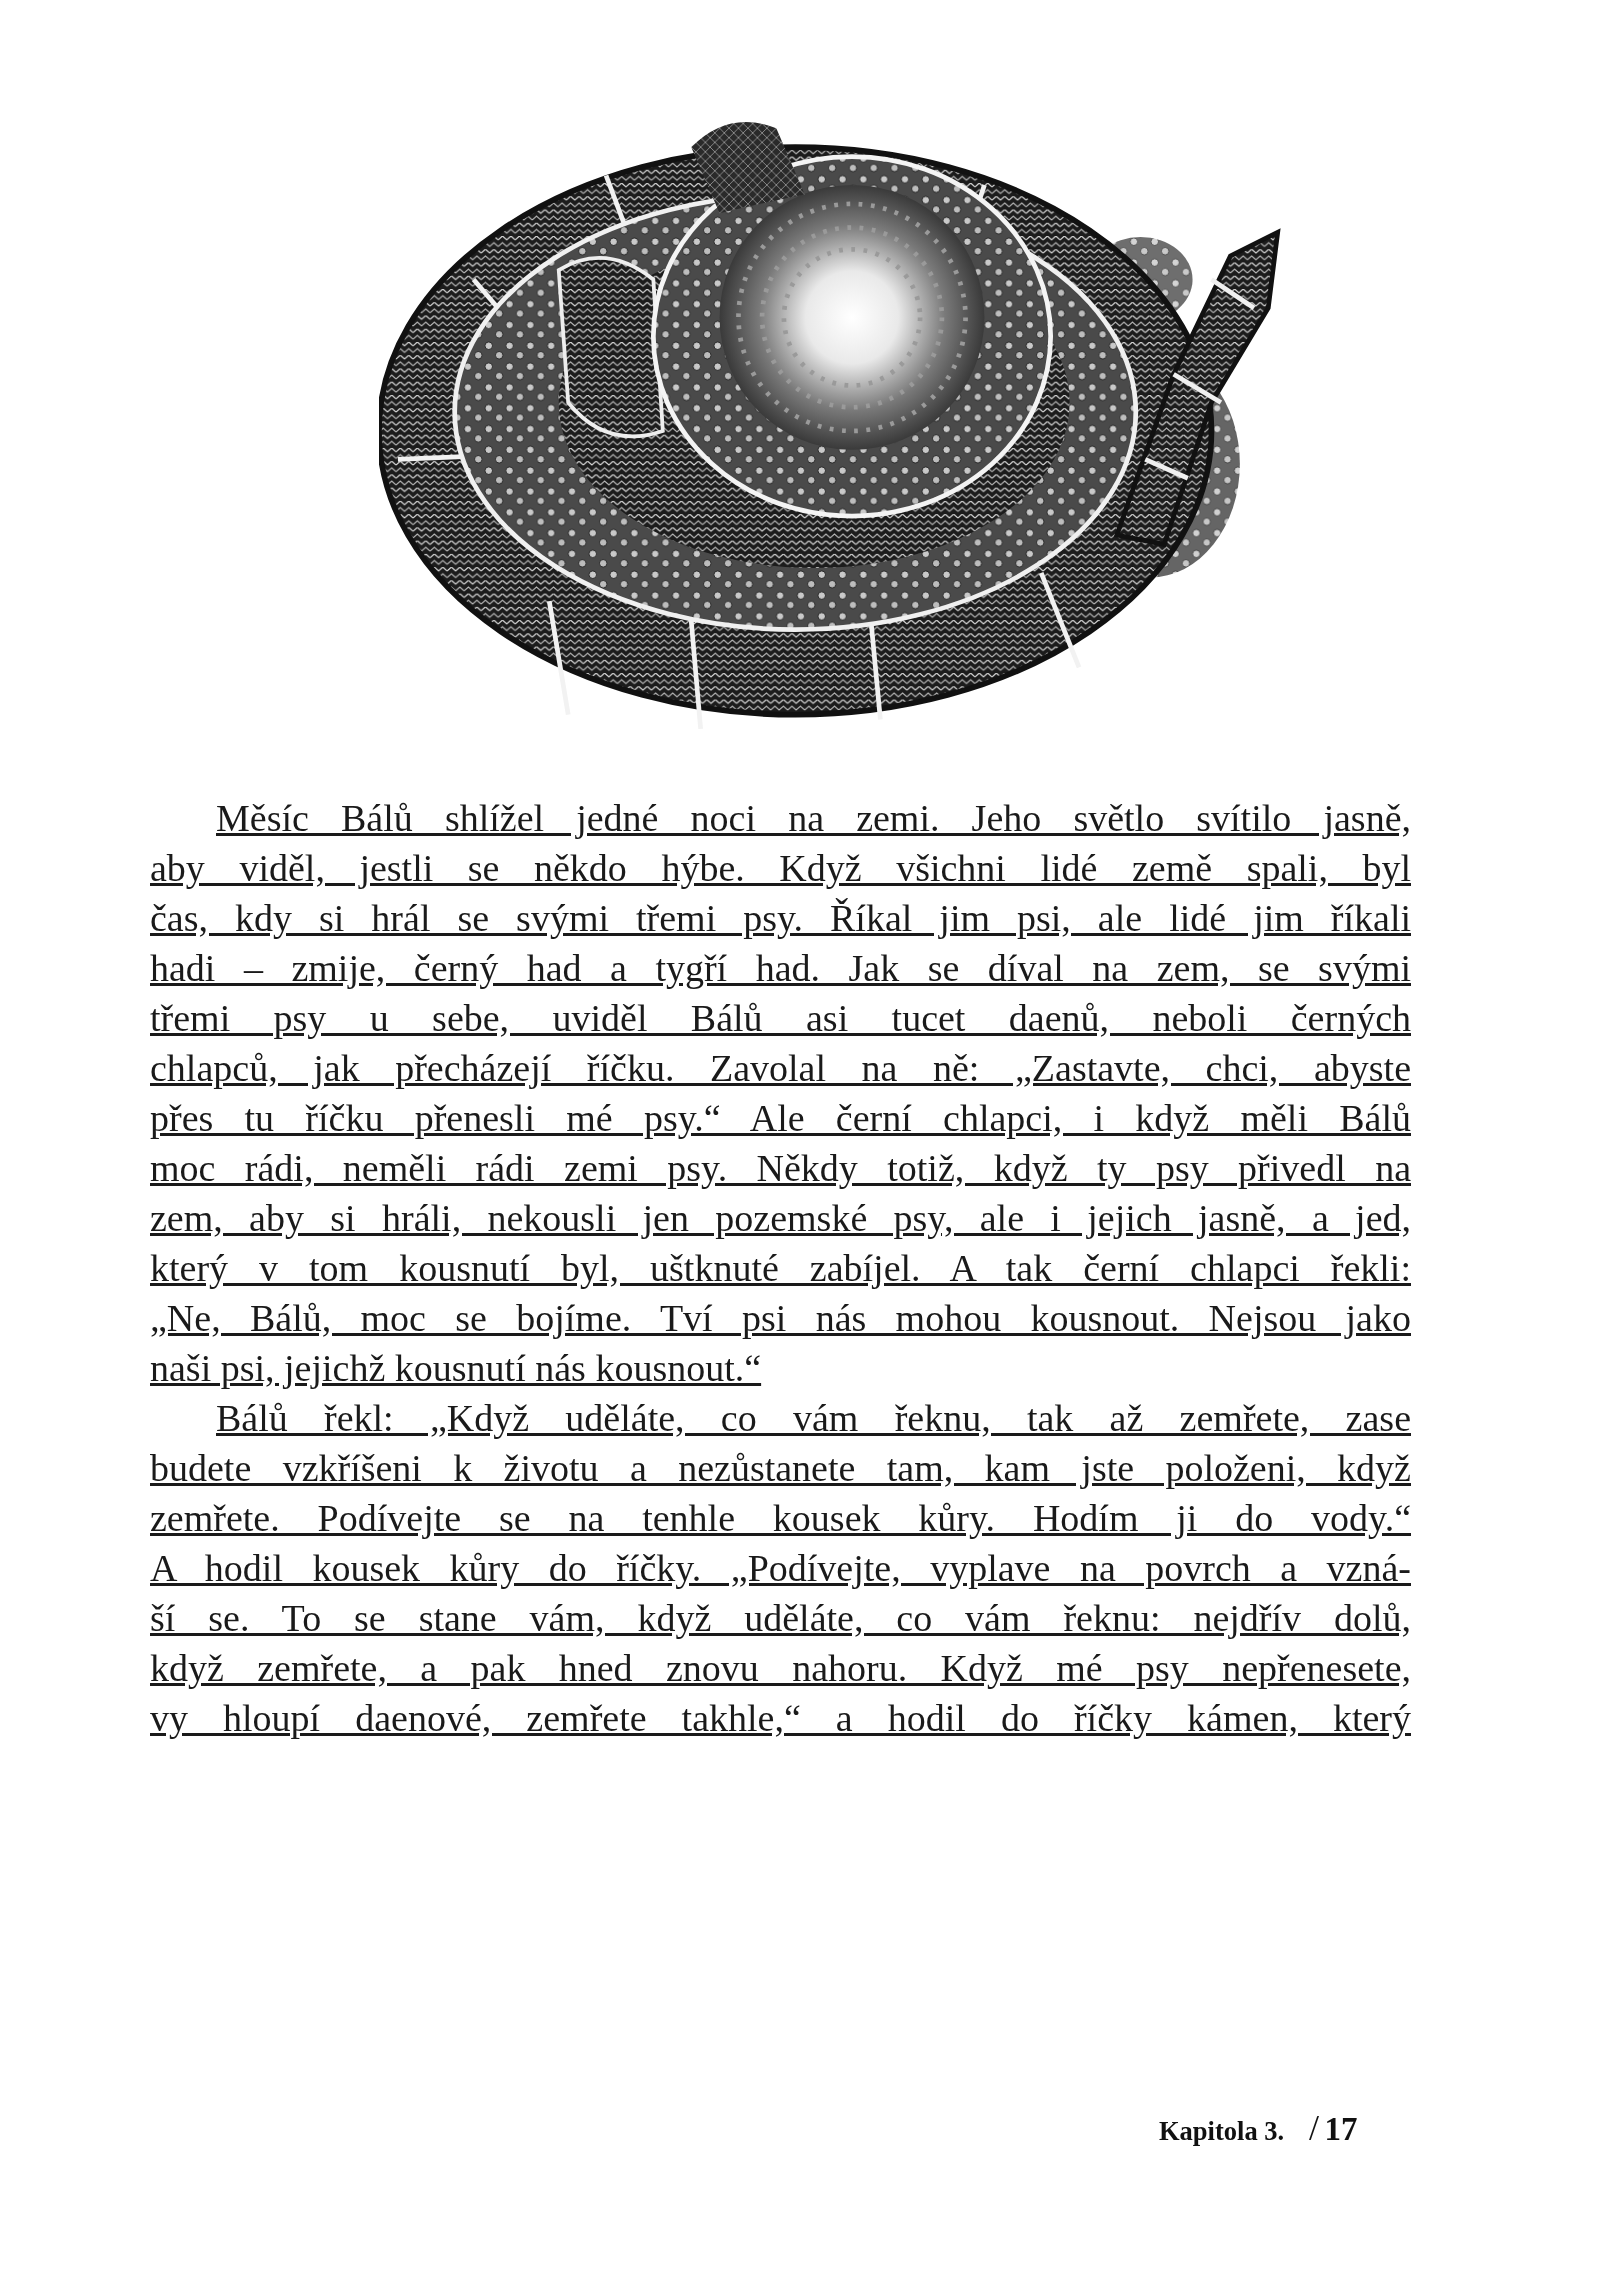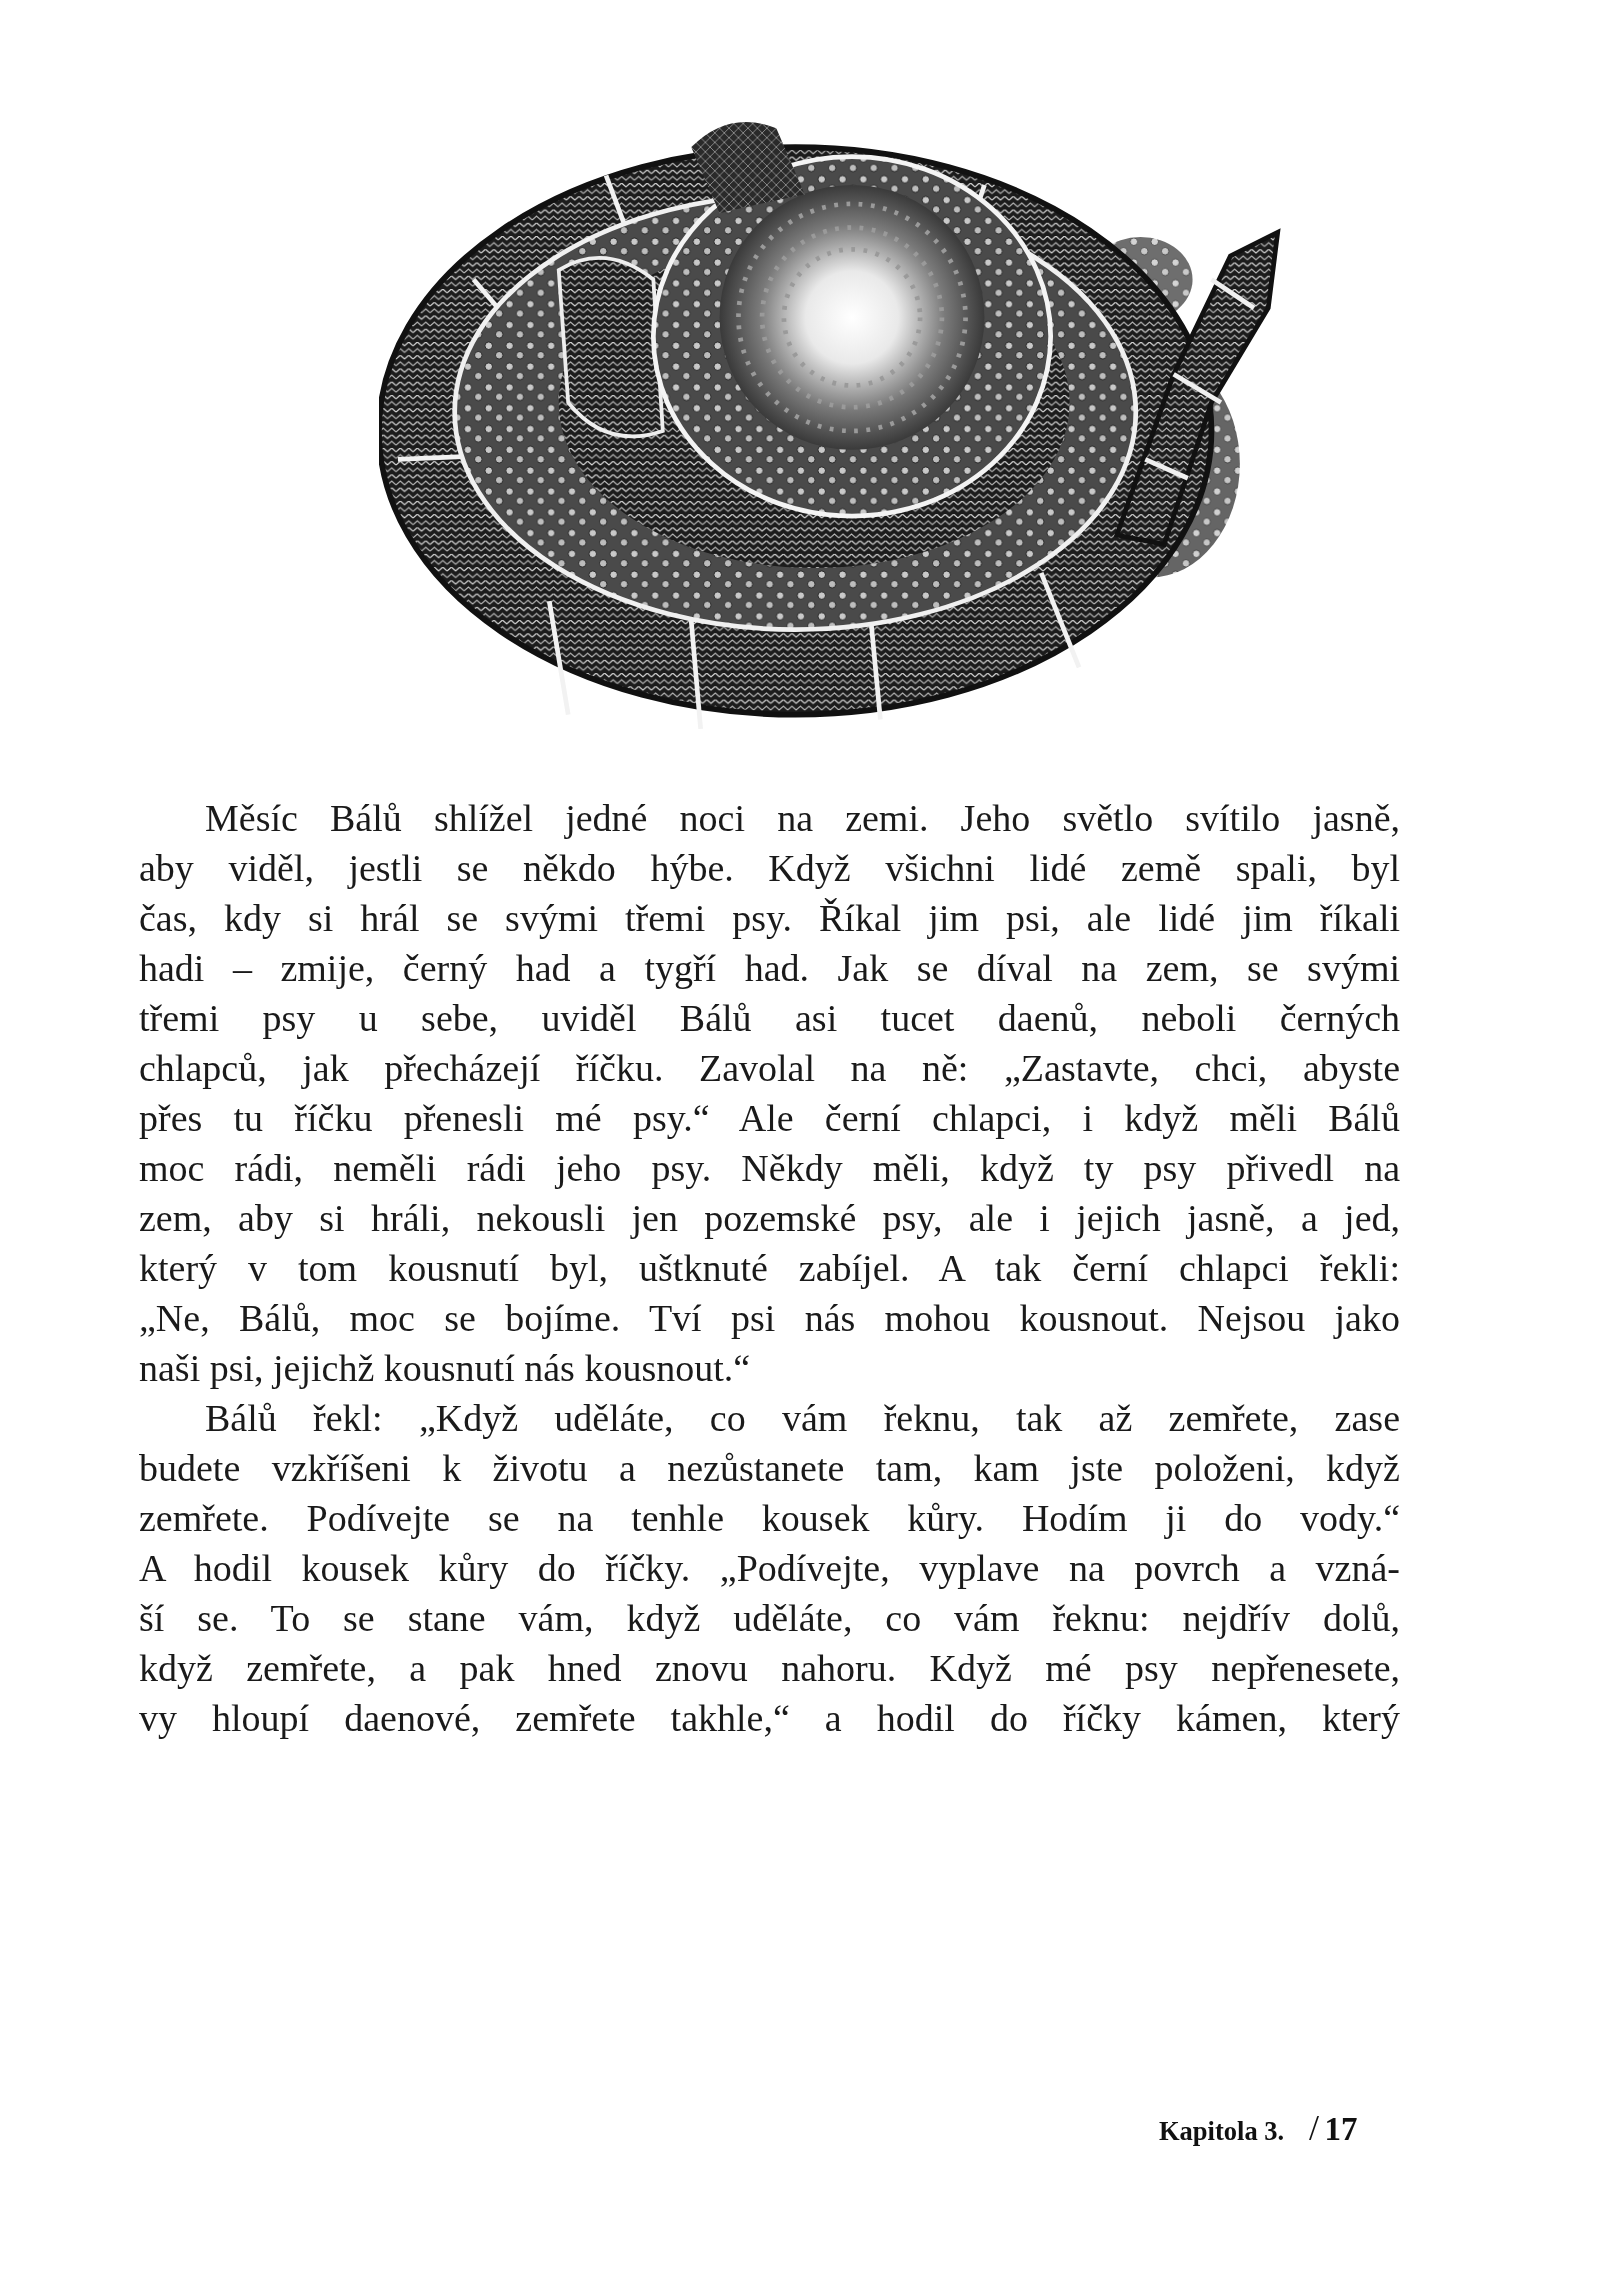--- a/index.html
+++ b/index.html
@@ -1,22 +1,22 @@
 <!DOCTYPE html>
 <html style="font-size:15px"><head>
 <meta charset="utf-8">
 <style>
   html, body { margin: 0; padding: 0; background: #ffffff; }
   body { width: 1621px; height: 2291px; position: relative; overflow: hidden; }
   .page { position: absolute; left: 0; top: 0; width: 1621px; height: 2291px; background: #ffffff; }
   .illustration { position: absolute; left: 379px; top: 90px; width: 946px; height: 644px; }
   .text-block {
-    position: absolute; left: 139px; top: 793px; width: 1261px;
+    position: absolute; left: 150px; top: 793px; width: 1261px;
     font-family: "Liberation Serif", "DejaVu Serif", serif;
-    font-size: 38px; line-height: 50px; color: #1a1a1a;
+    font-size: 38px; line-height: 50px; color: #1a1a1a; text-decoration: underline;
   }
   .line { display: block; white-space: nowrap; text-align: justify; text-align-last: justify; height: 50px; }
   .line.indent { padding-left: 66px; }
   .line.last { text-align-last: left; }
   .footer {
     position: absolute; left: 1159px; top: 2107px;
     font-family: "Liberation Serif", "DejaVu Serif", serif; color: #111;
   }
   .chapter { font-size: 26.5px; font-weight: bold; }
   .slash { font-size: 36px; margin-left: 21px; }
@@ -99,21 +99,21 @@
   </div>
 
   <div class="text-block">
     <span class="line indent">Měsíc Bálů shlížel jedné noci na zemi. Jeho světlo svítilo jasně,</span>
     <span class="line">aby viděl, jestli se někdo hýbe. Když všichni lidé země spali, byl</span>
     <span class="line">čas, kdy si hrál se svými třemi psy. Říkal jim psi, ale lidé jim říkali</span>
     <span class="line">hadi – zmije, černý had a tygří had. Jak se díval na zem, se svými</span>
     <span class="line">třemi psy u sebe, uviděl Bálů asi tucet daenů, neboli černých</span>
     <span class="line">chlapců, jak přecházejí říčku. Zavolal na ně: „Zastavte, chci, abyste</span>
     <span class="line">přes tu říčku přenesli mé psy.“ Ale černí chlapci, i když měli Bálů</span>
-    <span class="line">moc rádi, neměli rádi jeho psy. Někdy měli, když ty psy přivedl na</span>
+    <span class="line">moc rádi, neměli rádi zemi psy. Někdy totiž, když ty psy přivedl na</span>
     <span class="line">zem, aby si hráli, nekousli jen pozemské psy, ale i jejich jasně, a jed,</span>
     <span class="line">který v tom kousnutí byl, uštknuté zabíjel. A tak černí chlapci řekli:</span>
     <span class="line">„Ne, Bálů, moc se bojíme. Tví psi nás mohou kousnout. Nejsou jako</span>
     <span class="line last">naši psi, jejichž kousnutí nás kousnout.“</span>
     <span class="line indent">Bálů řekl: „Když uděláte, co vám řeknu, tak až zemřete, zase</span>
     <span class="line">budete vzkříšeni k životu a nezůstanete tam, kam jste položeni, když</span>
     <span class="line">zemřete. Podívejte se na tenhle kousek kůry. Hodím ji do vody.“</span>
     <span class="line">A hodil kousek kůry do říčky. „Podívejte, vyplave na povrch a vzná-</span>
     <span class="line">ší se. To se stane vám, když uděláte, co vám řeknu: nejdřív dolů,</span>
     <span class="line">když zemřete, a pak hned znovu nahoru. Když mé psy nepřenesete,</span>

